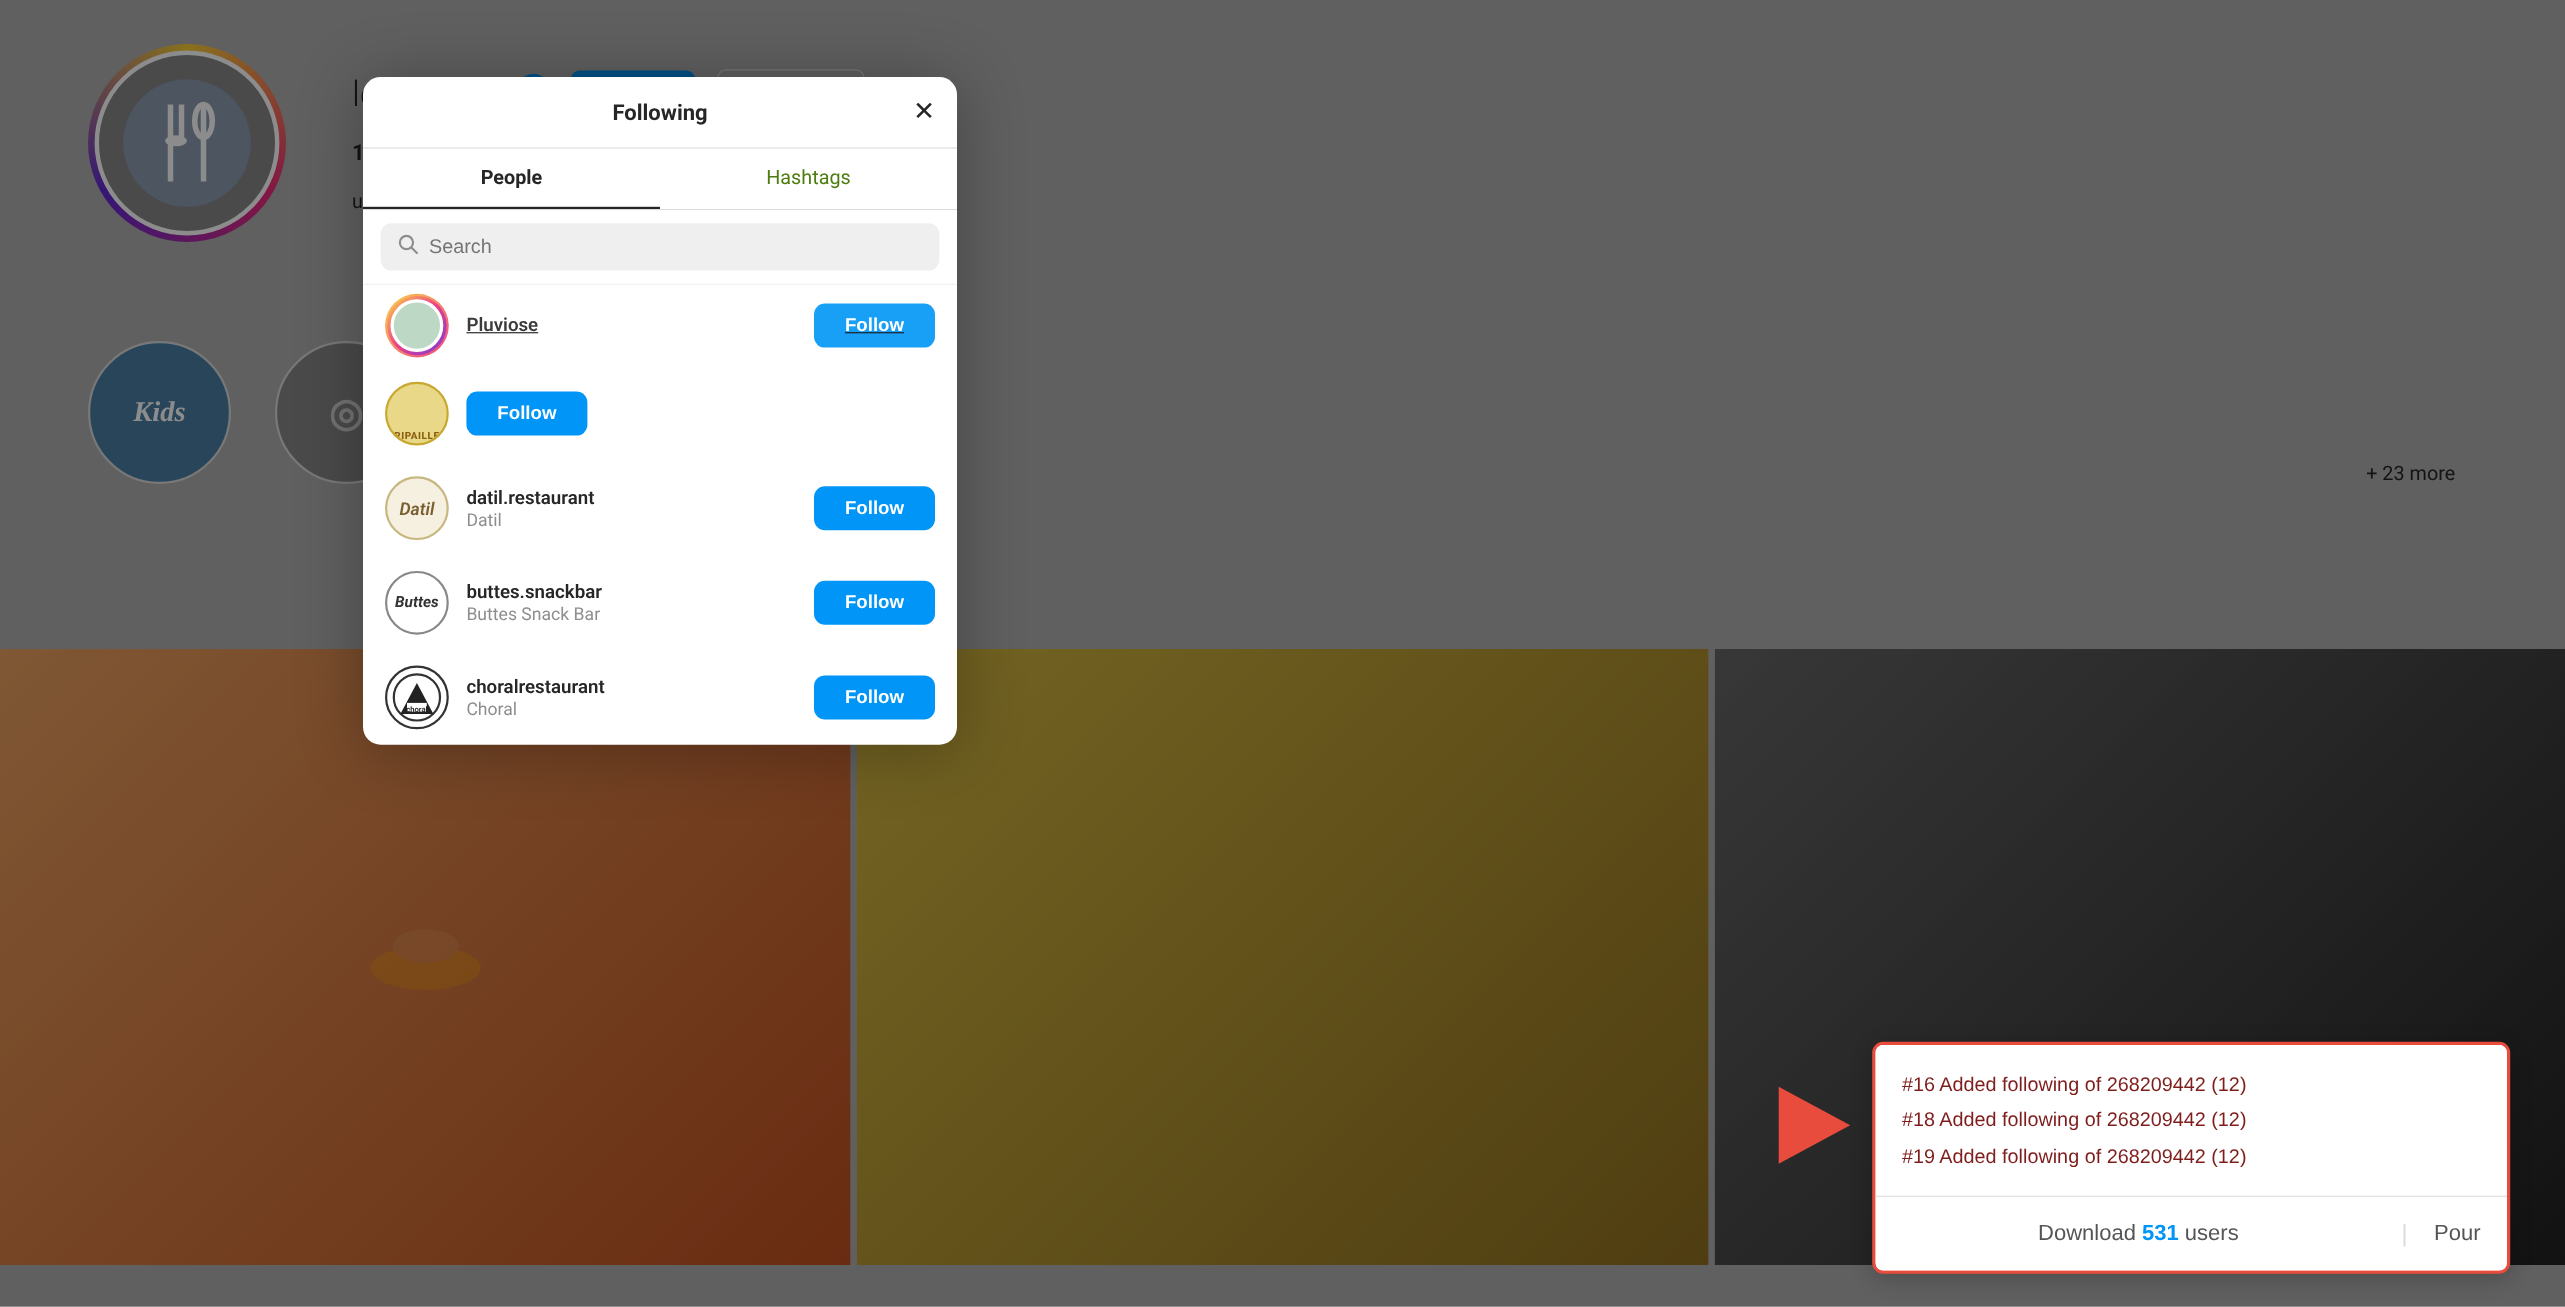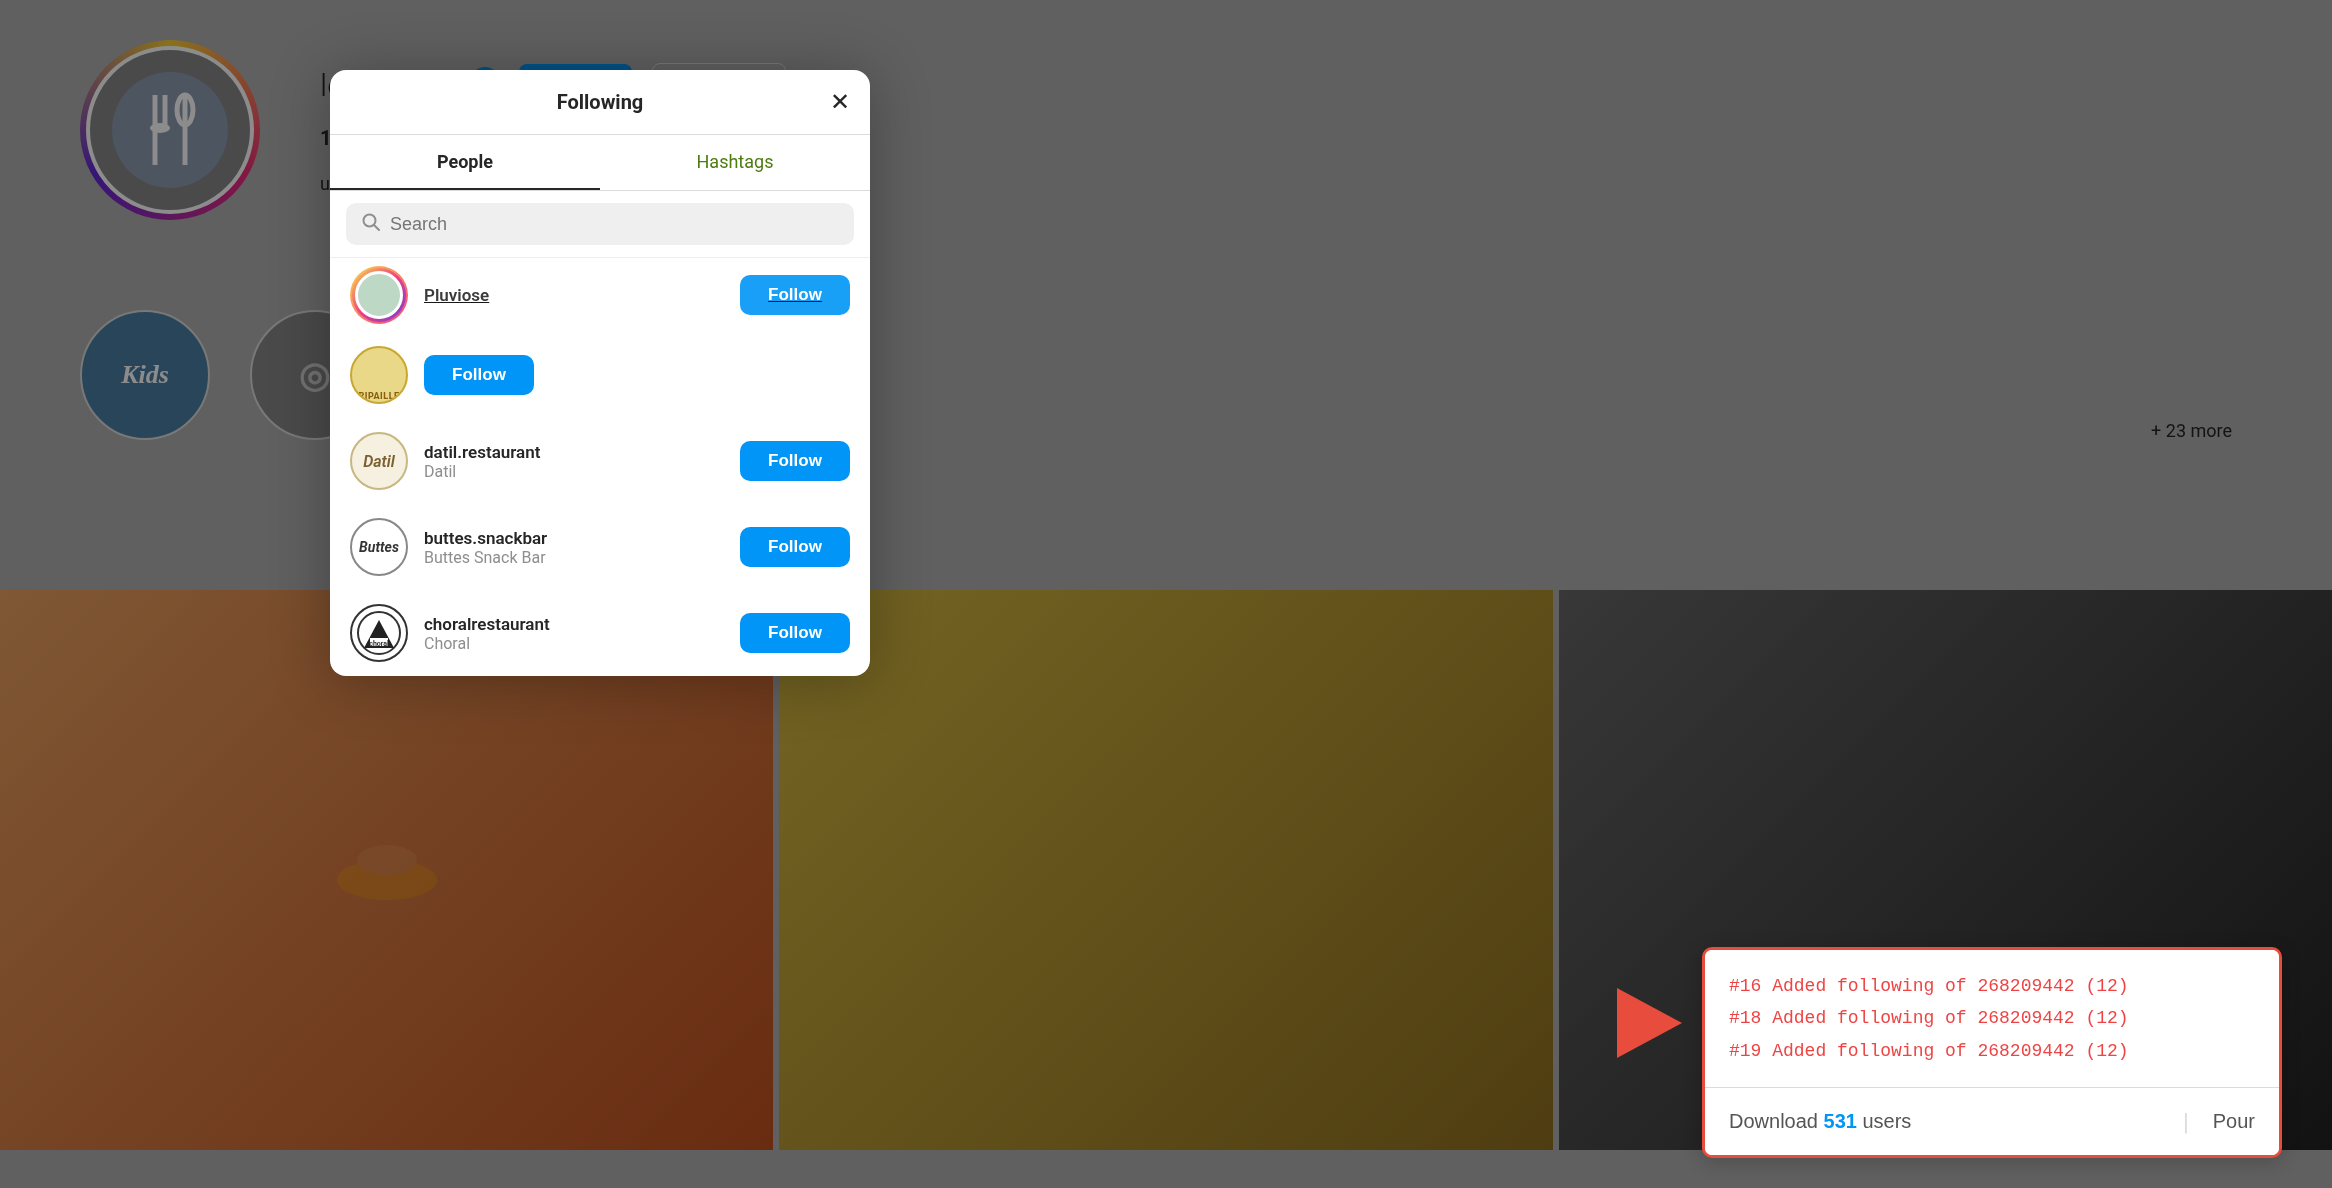--- a/index.html
+++ b/index.html
@@ -390,24 +390,24 @@
       width: 580px;
       background: white;
       border-radius: 10px;
       border: 3px solid #e74c3c;
       overflow: hidden;
       box-shadow: 0 4px 20px rgba(0,0,0,0.2);
     }
 
     .console-log {
       padding: 20px 24px;
-      font-family: Liberation Mono, monospace;
+      font-family: Liberation Sans, sans-serif;
       font-size: 18px;
       line-height: 1.8;
-      color: #ef4444;
+      color: #7f1d1d;
       background: white;
     }
 
     .console-log-line {
       display: block;
     }
 
     .console-footer {
       display: flex;
       align-items: center;
@@ -417,21 +417,21 @@
 
     .console-download {
       flex: 1;
       padding: 22px 24px;
       font-size: 20px;
       font-weight: 400;
       color: #555;
       cursor: pointer;
       background: none;
       border: none;
-      text-align: left;
+      text-align: center;
     }
 
     .console-download strong {
       color: #0095f6;
       font-weight: 700;
     }
 
     .console-divider {
       color: #dbdbdb;
       font-size: 24px;

